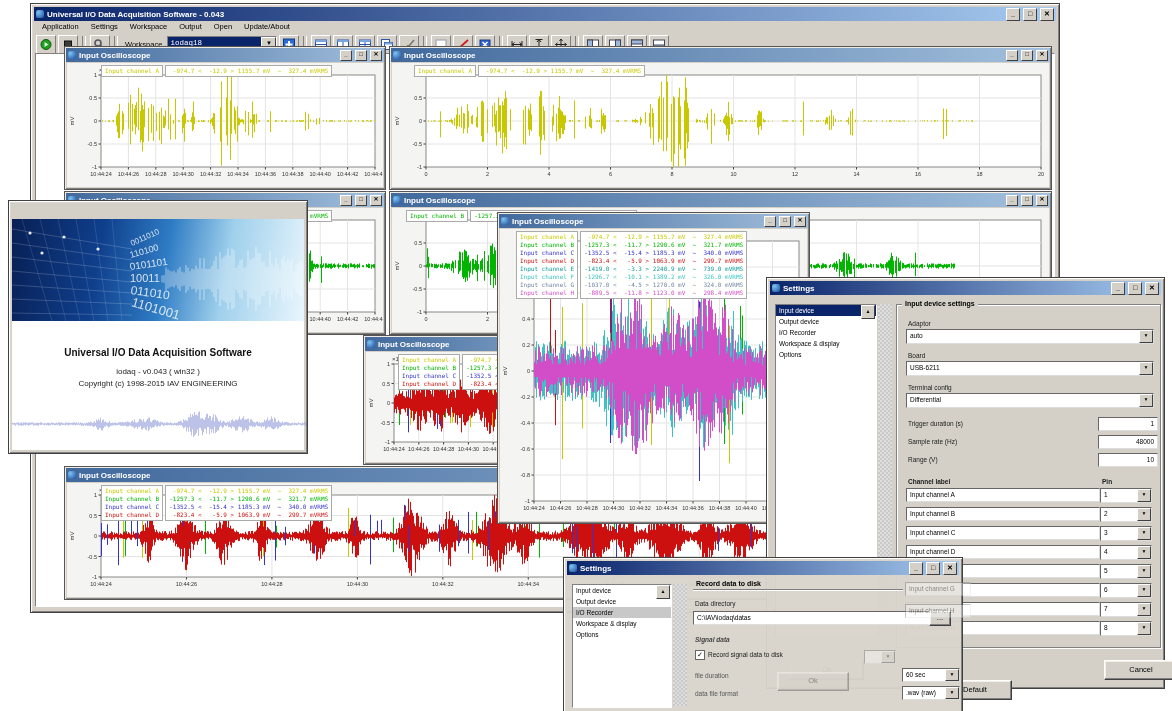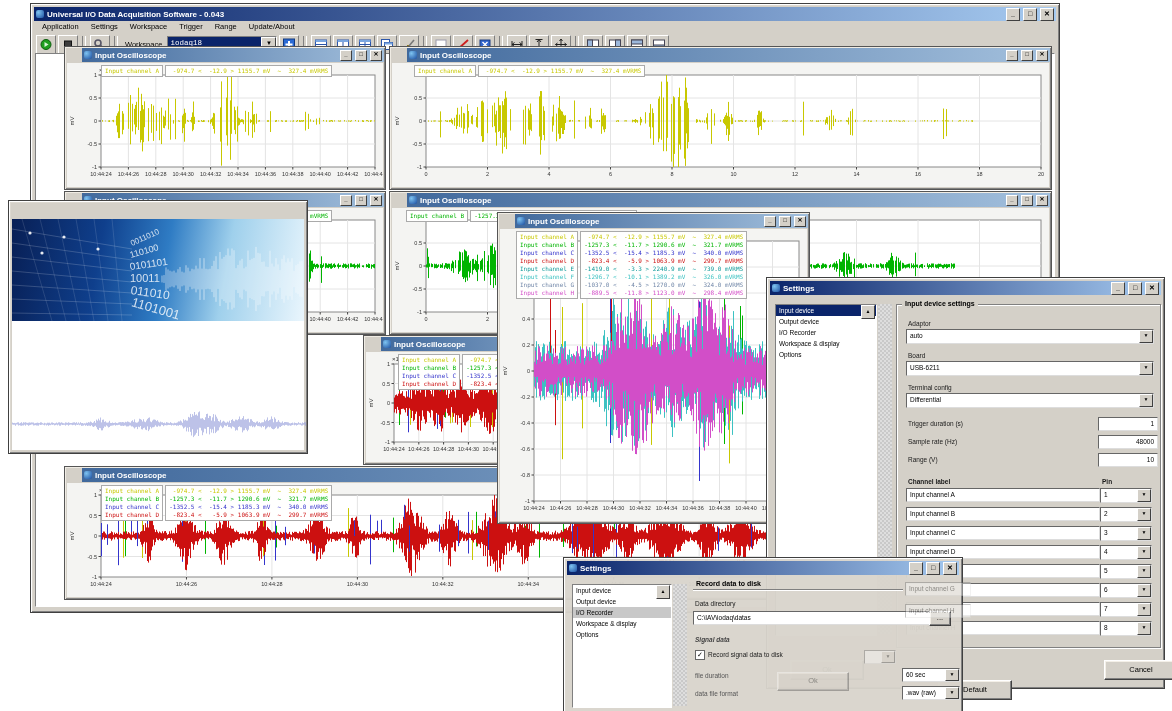--- a/index.html
+++ b/index.html
@@ -2,21 +2,21 @@
 <html><head>
 <meta charset="utf-8">
 <style>
   html,body{margin:0;padding:0;background:#fff;}
   #screen{position:relative;width:1172px;height:711px;overflow:hidden;background:#fff;
           font-family:"Liberation Sans",sans-serif;-webkit-font-smoothing:none;}
   .win{position:absolute;background:#d4d0c8;border:1px solid #404040;
        box-shadow:inset 1px 1px 0 #fff,inset -1px -1px 0 #808080,inset 2px 2px 0 #dcd8d0;padding:3px;box-sizing:border-box;}
   .titlebar{height:14px;background:linear-gradient(90deg,#0a246a,#a6caf0);color:#fff;
             font-size:8px;font-weight:bold;display:flex;align-items:center;padding:0 2px;gap:3px;}
-  .titlebar.scopebar{background:linear-gradient(90deg,#41699c,#a3c0dd);margin-left:16px;}
+  .titlebar.scopebar{background:linear-gradient(90deg,#41699c,#a3c0dd);}
   .ticon{width:8px;height:8px;background:radial-gradient(circle at 30% 30%,#7ec3f0,#1c4ea0);border-radius:2px;flex:0 0 8px;}
   .tspacer{flex:1;}
   .tbtn{width:12px;height:11px;background:#d4d0c8;border:1px solid;border-color:#fff #404040 #404040 #fff;
         color:#000;font-size:7px;line-height:9px;text-align:center;flex:0 0 12px;font-weight:bold;}
   .tbtn.sm{width:10px;height:9px;font-size:6px;line-height:7px;flex:0 0 10px;}
   .menubar{height:12px;display:flex;align-items:flex-start;font-size:7.5px;color:#000;padding-left:2px;}
   .menubar span{padding:1px 6px;cursor:default;}
   .toolbar{height:20px;display:flex;align-items:center;gap:2px;padding:1px 2px;}
   .tool{width:18px;height:17px;background:#d4d0c8;border:1px solid;border-color:#fff #808080 #808080 #fff;
         display:flex;align-items:center;justify-content:center;}
@@ -70,22 +70,22 @@
       <span>Universal I/O Data Acquisition Software  -  0.043</span>
       <div class="tspacer"></div>
       <div class="tbtn">_</div>
       <div class="tbtn">□</div>
       <div class="tbtn">✕</div>
     </div>
     <div class="menubar" id="menubar">
         <span>Application</span>
         <span>Settings</span>
         <span>Workspace</span>
-        <span>Trigger</span>
-        <span>Range</span>
+        <span>Output</span>
+        <span>Open</span>
         <span>Update/About</span>
       </div>
     <div class="toolbar" id="toolbar">
         <div class="tool">
           <svg width="14" height="13">
             <circle cx="7" cy="6.5" r="5" fill="#1f9e1f" stroke="#0c5c0c"></circle>
             <path d="M5.5 4 L9.5 6.5 L5.5 9 Z" fill="#d9f5d9"></path>
           </svg>
         </div>
         <div class="tool">
@@ -306,20 +306,25 @@
             <line x1="276" y1="39.28255656761344" x2="276" y2="80.71744343238656" stroke="rgba(255,255,255,.55)"></line>
             <line x1="278" y1="42.69571867725634" x2="278" y2="77.30428132274366" stroke="rgba(255,255,255,.55)"></line>
             <line x1="280" y1="39.19333959661316" x2="280" y2="80.80666040338684" stroke="rgba(255,255,255,.55)"></line>
             <line x1="282" y1="51.870185931273795" x2="282" y2="68.1298140687262" stroke="rgba(255,255,255,.55)"></line>
             <line x1="284" y1="46.217617095219424" x2="284" y2="73.78238290478058" stroke="rgba(255,255,255,.55)"></line>
             <line x1="286" y1="45.053490151492696" x2="286" y2="74.9465098485073" stroke="rgba(255,255,255,.55)"></line>
             <line x1="288" y1="42.356345144169154" x2="288" y2="77.64365485583085" stroke="rgba(255,255,255,.55)"></line>
             <line x1="290" y1="42.10077608299798" x2="290" y2="77.89922391700202" stroke="rgba(255,255,255,.55)"></line>
           </svg>
       </div>
+      <div style="position:absolute;left:0;right:0;top:128px;text-align:center;">
+        <div style="font-size:10px;font-weight:bold;color:#111;">Universal I/O Data Acquisition Software</div>
+        <div style="font-size:8px;color:#222;margin-top:9px;">iodaq - v0.043 ( win32 )</div>
+        <div style="font-size:8px;color:#222;margin-top:3px;">Copyright (c) 1998-2015 IAV ENGINEERING</div>
+      </div>
       <svg id="splash-wave" width="294" height="52" style="position:absolute;left:0;bottom:0;opacity:.65;">
           <path d="M0.5 24.6L0.5 26.5M1.5 25.0L1.5 26.8M2.5 24.9L2.5 26.7M3.5 25.2L3.5 27.8M4.5 24.9L4.5 26.5M5.5 24.4L5.5 26.5M6.5 24.3L6.5 27.6M7.5 25.5L7.5 27.1M8.5 24.9L8.5 27.6M9.5 24.2L9.5 27.8M10.5 25.4L10.5 27.4M11.5 24.2L11.5 27.5M12.5 24.6L12.5 26.7M13.5 24.2L13.5 27.7M14.5 24.7L14.5 26.6M15.5 24.9L15.5 26.9M16.5 24.7L16.5 27.8M17.5 24.4L17.5 27.2M18.5 24.7L18.5 26.9M19.5 24.4L19.5 26.5M20.5 24.5L20.5 26.4M21.5 24.5L21.5 27.5M22.5 25.4L22.5 27.3M23.5 25.1L23.5 27.1M24.5 24.9L24.5 27.5M25.5 24.6L25.5 27.5M26.5 24.9L26.5 27.7M27.5 25.1L27.5 26.5M28.5 24.3L28.5 27.0M29.5 24.4L29.5 26.8M30.5 25.1L30.5 26.5M31.5 25.6L31.5 26.8M32.5 24.8L32.5 27.4M33.5 25.3L33.5 26.6M34.5 25.4L34.5 27.5M35.5 24.7L35.5 26.9M36.5 24.8L36.5 27.8M37.5 24.7L37.5 27.1M38.5 25.5L38.5 27.2M39.5 24.5L39.5 26.6M40.5 24.5L40.5 26.9M41.5 25.0L41.5 26.6M42.5 25.4L42.5 27.4M43.5 25.2L43.5 27.1M44.5 24.5L44.5 26.7M45.5 25.2L45.5 27.4M46.5 24.4L46.5 26.6M47.5 24.3L47.5 27.7M48.5 24.8L48.5 27.7M49.5 24.3L49.5 26.6M50.5 24.8L50.5 27.0M51.5 25.2L51.5 26.9M52.5 25.4L52.5 26.8M53.5 24.4L53.5 27.6M54.5 24.6L54.5 26.8M55.5 24.9L55.5 26.8M56.5 24.3L56.5 27.7M57.5 24.8L57.5 26.9M58.5 25.0L58.5 26.6M59.5 25.0L59.5 26.7M60.5 24.7L60.5 27.2M61.5 24.4L61.5 26.9M62.5 24.3L62.5 26.8M63.5 24.9L63.5 27.6M64.5 24.2L64.5 26.7M65.5 25.4L65.5 27.0M66.5 24.4L66.5 26.6M67.5 25.4L67.5 27.2M68.5 24.2L68.5 26.7M69.5 25.1L69.5 27.9M70.5 25.0L70.5 27.7M71.5 25.5L71.5 27.6M72.5 25.2L72.5 26.8M73.5 25.4L73.5 27.8M74.5 24.6L74.5 27.2M75.5 24.9L75.5 28.0M76.5 24.1L76.5 27.6M77.5 24.5L77.5 27.7M78.5 23.5L78.5 28.1M79.5 24.2L79.5 27.2M80.5 25.0L80.5 28.4M81.5 24.4L81.5 29.0M82.5 23.0L82.5 28.3M83.5 24.8L83.5 27.7M84.5 21.6L84.5 29.2M85.5 22.7L85.5 31.2M86.5 20.7L86.5 32.0M87.5 22.4L87.5 29.9M88.5 19.5L88.5 30.2M89.5 24.4L89.5 32.4M90.5 21.8L90.5 32.3M91.5 21.5L91.5 30.2M92.5 23.9L92.5 28.5M93.5 23.3L93.5 28.8M94.5 24.5L94.5 27.4M95.5 24.7L95.5 28.3M96.5 24.4L96.5 29.5M97.5 22.8L97.5 29.0M98.5 24.9L98.5 27.9M99.5 25.0L99.5 27.7M100.5 24.5L100.5 27.5M101.5 25.0L101.5 27.3M102.5 24.9L102.5 26.8M103.5 24.4L103.5 27.7M104.5 25.0L104.5 27.1M105.5 25.2L105.5 27.2M106.5 24.5L106.5 26.9M107.5 24.2L107.5 26.8M108.5 24.1L108.5 27.7M109.5 24.3L109.5 27.9M110.5 24.0L110.5 27.7M111.5 24.2L111.5 28.0M112.5 24.7L112.5 27.5M113.5 23.8L113.5 27.5M114.5 24.2L114.5 28.5M115.5 23.4L115.5 28.4M116.5 23.8L116.5 28.3M117.5 24.3L117.5 27.5M118.5 24.7L118.5 27.5M119.5 23.2L119.5 28.5M120.5 22.3L120.5 28.4M121.5 23.9L121.5 29.3M122.5 21.4L122.5 30.5M123.5 24.3L123.5 29.4M124.5 24.7L124.5 28.9M125.5 24.5L125.5 31.1M126.5 23.6L126.5 28.7M127.5 20.7L127.5 29.2M128.5 21.1L128.5 28.0M129.5 21.8L129.5 31.2M130.5 23.5L130.5 31.5M131.5 21.2L131.5 30.1M132.5 23.6L132.5 29.6M133.5 24.2L133.5 31.6M134.5 22.5L134.5 32.1M135.5 20.9L135.5 28.4M136.5 19.9L136.5 33.1M137.5 19.4L137.5 31.5M138.5 23.5L138.5 28.9M139.5 24.2L139.5 30.4M140.5 22.6L140.5 29.3M141.5 21.6L141.5 29.2M142.5 21.5L142.5 28.7M143.5 21.9L143.5 27.3M144.5 23.1L144.5 28.6M145.5 22.2L145.5 28.8M146.5 23.7L146.5 27.6M147.5 24.5L147.5 28.4M148.5 23.6L148.5 28.3M149.5 24.3L149.5 26.7M150.5 24.2L150.5 27.0M151.5 25.0L151.5 28.2M152.5 24.6L152.5 27.3M153.5 25.4L153.5 27.1M154.5 24.1L154.5 27.4M155.5 24.5L155.5 27.2M156.5 24.8L156.5 26.9M157.5 25.2L157.5 27.0M158.5 24.1L158.5 26.9M159.5 24.9L159.5 27.6M160.5 25.3L160.5 26.9M161.5 25.4L161.5 27.4M162.5 24.7L162.5 27.2M163.5 25.1L163.5 27.0M164.5 24.8L164.5 27.8M165.5 24.4L165.5 27.4M166.5 23.4L166.5 27.8M167.5 23.5L167.5 27.0M168.5 22.4L168.5 27.3M169.5 23.4L169.5 27.2M170.5 24.8L170.5 28.5M171.5 21.2L171.5 30.5M172.5 22.5L172.5 29.6M173.5 21.8L173.5 28.8M174.5 22.6L174.5 33.4M175.5 22.6L175.5 29.7M176.5 18.9L176.5 33.7M177.5 19.6L177.5 29.1M178.5 15.9L178.5 33.9M179.5 19.1L179.5 37.5M180.5 16.1L180.5 31.2M181.5 17.7L181.5 39.1M182.5 14.0L182.5 37.7M183.5 17.1L183.5 36.6M184.5 16.4L184.5 34.9M185.5 17.7L185.5 31.5M186.5 14.3L186.5 38.0M187.5 13.4L187.5 29.7M188.5 20.5L188.5 29.8M189.5 20.5L189.5 32.5M190.5 20.1L190.5 37.2M191.5 21.3L191.5 34.4M192.5 22.0L192.5 30.6M193.5 19.2L193.5 30.9M194.5 16.0L194.5 35.5M195.5 15.7L195.5 29.1M196.5 20.0L196.5 29.0M197.5 17.8L197.5 36.4M198.5 18.1L198.5 30.9M199.5 22.6L199.5 34.6M200.5 19.4L200.5 31.3M201.5 16.1L201.5 35.2M202.5 23.3L202.5 28.7M203.5 16.7L203.5 35.1M204.5 18.7L204.5 33.8M205.5 20.6L205.5 32.6M206.5 23.0L206.5 32.4M207.5 23.6L207.5 29.3M208.5 21.9L208.5 27.6M209.5 24.7L209.5 28.6M210.5 23.6L210.5 30.2M211.5 22.8L211.5 29.3M212.5 23.6L212.5 27.3M213.5 24.6L213.5 27.8M214.5 24.7L214.5 28.2M215.5 23.6L215.5 26.8M216.5 24.4L216.5 29.0M217.5 22.7L217.5 28.9M218.5 25.0L218.5 29.3M219.5 22.0L219.5 30.5M220.5 21.2L220.5 28.4M221.5 22.8L221.5 28.9M222.5 23.3L222.5 29.6M223.5 21.6L223.5 32.7M224.5 21.7L224.5 31.8M225.5 22.3L225.5 32.4M226.5 21.1L226.5 29.0M227.5 18.5L227.5 28.3M228.5 21.5L228.5 29.2M229.5 21.5L229.5 29.3M230.5 20.1L230.5 34.4M231.5 18.1L231.5 32.5M232.5 21.7L232.5 32.2M233.5 21.2L233.5 30.1M234.5 21.6L234.5 31.7M235.5 20.9L235.5 33.2M236.5 20.7L236.5 31.7M237.5 24.3L237.5 27.9M238.5 21.2L238.5 28.3M239.5 21.3L239.5 27.7M240.5 22.9L240.5 29.2M241.5 24.0L241.5 28.3M242.5 24.2L242.5 29.3M243.5 24.8L243.5 28.4M244.5 23.7L244.5 26.8M245.5 23.3L245.5 28.1M246.5 24.8L246.5 28.1M247.5 24.0L247.5 28.3M248.5 25.2L248.5 28.5M249.5 24.5L249.5 29.5M250.5 24.3L250.5 28.0M251.5 24.2L251.5 29.0M252.5 21.6L252.5 27.9M253.5 23.2L253.5 31.4M254.5 21.8L254.5 30.4M255.5 19.4L255.5 29.3M256.5 22.9L256.5 28.5M257.5 22.0L257.5 29.3M258.5 21.5L258.5 28.7M259.5 18.4L259.5 30.2M260.5 20.9L260.5 31.0M261.5 24.3L261.5 31.4M262.5 19.3L262.5 30.9M263.5 20.8L263.5 29.9M264.5 24.1L264.5 28.6M265.5 23.7L265.5 30.7M266.5 22.1L266.5 30.4M267.5 23.8L267.5 28.7M268.5 24.6L268.5 29.0M269.5 24.6L269.5 28.0M270.5 23.4L270.5 27.4M271.5 25.1L271.5 27.1M272.5 24.0L272.5 27.7M273.5 24.0L273.5 26.9M274.5 24.1L274.5 26.9M275.5 24.2L275.5 27.5M276.5 24.4L276.5 27.7M277.5 25.2L277.5 27.3M278.5 25.4L278.5 27.8M279.5 25.0L279.5 27.4M280.5 24.6L280.5 27.0M281.5 25.5L281.5 26.6M282.5 24.5L282.5 27.3M283.5 25.0L283.5 26.8M284.5 25.1L284.5 27.6M285.5 25.3L285.5 27.0M286.5 24.2L286.5 26.5M287.5 25.2L287.5 26.6M288.5 24.9L288.5 26.8M289.5 25.6L289.5 27.6M290.5 24.4L290.5 27.5M291.5 25.0L291.5 26.8M292.5 24.2L292.5 26.6M293.5 24.3L293.5 27.8" stroke="#9aa3dc" stroke-width="1" fill="none"></path>
         </svg>
     </div>
   </div>
 
   <div class="win" style="left:766px;top:277px;width:399px;height:412px;z-index:6;">
     <div class="titlebar">
       <div class="ticon"></div>
       <span>Settings</span>

